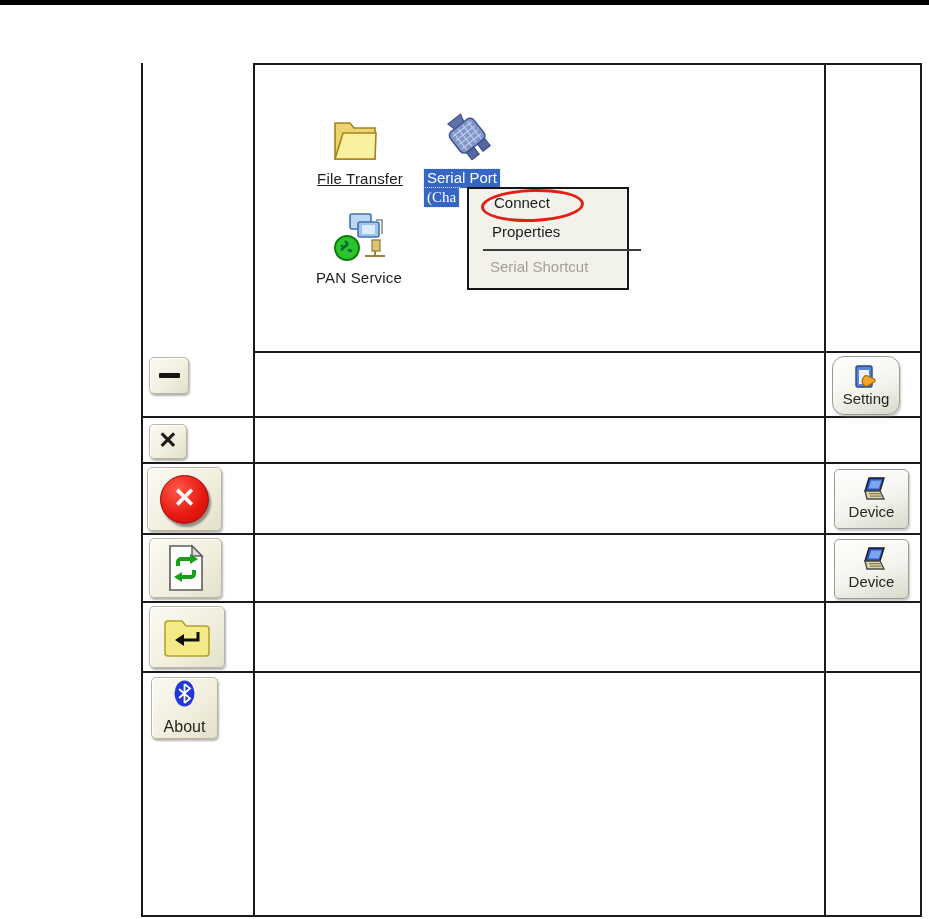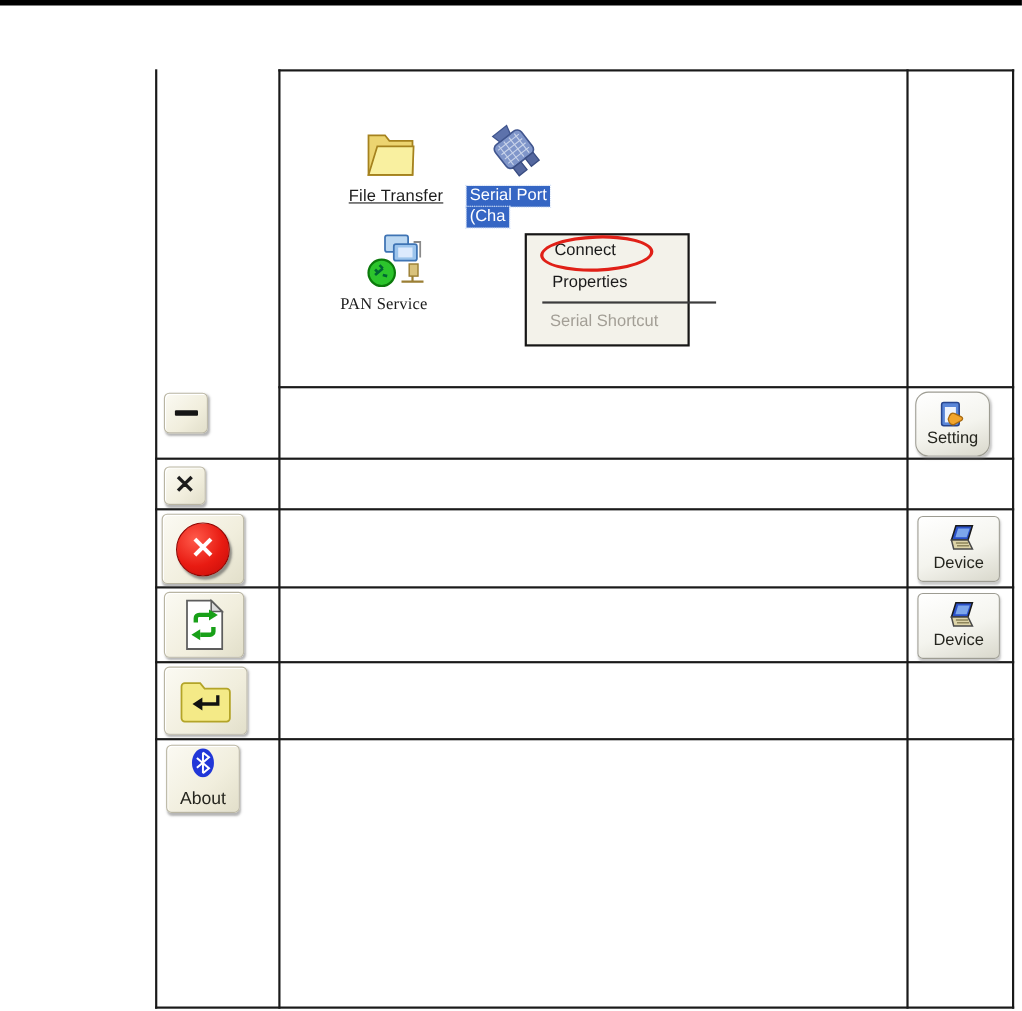--- a/index.html
+++ b/index.html
@@ -42,22 +42,22 @@
   .about-lbl{font-size:16px;color:#26261f;line-height:1.1;}
 
   
   .icon-label{position:absolute;font-size:15px;color:#1c1c1c;text-align:center;letter-spacing:.2px;}
   .sel-label{
     position:absolute;font-size:15px;color:#fff;line-height:1.2;
     background:var(--selection-blue);padding:0 3px 1px 3px;
     outline:1px dotted #d7e4f8;
   }
   .context-menu{
-    position:absolute;left:477px;top:187px;width:150px;height:103px;
-    background:var(--menu-bg);border:2px solid #161616;box-sizing:border-box;z-index:5;margin-top:25px;
+    position:absolute;left:467px;top:187px;width:162px;height:103px;
+    background:var(--menu-bg);border:2px solid #161616;box-sizing:border-box;z-index:5;
   }
   .menu-item{position:absolute;font-size:15px;color:#1a1a1a;white-space:nowrap;}
   .menu-item.disabled{color:#a39f96;}
   .menu-sep{position:absolute;left:14px;top:60px;width:158px;height:2px;background:#3c3c3c;}
   .red-ellipse{
     position:absolute;left:12px;top:0px;width:97px;height:27px;
     border:3px solid var(--annotation-red);border-radius:50%;
     transform:rotate(-2deg);z-index:6;
   }
   svg{display:block;}
@@ -103,35 +103,35 @@
           <line x1="29" y1="14" x2="29" y2="36"></line>
             <line x1="35" y1="14" x2="35" y2="36"></line>
         </g>
         <path d="M18 4 h16 l-2 8 h-12 z" fill="#5d72ab" stroke="#41568f" stroke-width="1.2"></path>
         <rect x="15" y="38" width="9" height="9" fill="#55689f" stroke="#3a4d82" stroke-width="1.2"></rect>
         <rect x="29" y="38" width="9" height="9" fill="#55689f" stroke="#3a4d82" stroke-width="1.2"></rect>
       </g>
     </svg>
   </div>
   <div class="sel-label" style="left:424px;top:169px;">Serial Port</div>
-  <div class="sel-label" style="left:424px;top:188px;">(Cha</div>
+  <div class="sel-label" style="left:424px;top:188px;font-family:Liberation Serif, serif;">(Cha</div>
 
   <div style="position:absolute;left:332px;top:212px;">
     <svg width="54" height="52" viewBox="0 0 54 52">
       <path d="M44 8 h6 v14" fill="none" stroke="#8a8a8a" stroke-width="1.6"></path>
       <rect x="18" y="2" width="21" height="15" rx="2" fill="#bcd8f2" stroke="#3f74b4" stroke-width="1.6"></rect>
       <rect x="26" y="10" width="21" height="15" rx="2" fill="#9cc4ec" stroke="#3f74b4" stroke-width="1.6"></rect>
       <rect x="30" y="13" width="13" height="9" fill="#dceafd"></rect>
       <rect x="40" y="28" width="8" height="11" fill="#d9c27c" stroke="#9b7f34" stroke-width="1.3"></rect>
       <path d="M33 44 h20 M43 39 v5" fill="none" stroke="#9b7f34" stroke-width="2"></path>
       <circle cx="15" cy="36" r="12" fill="#2cc42c" stroke="#0c7a0c" stroke-width="2"></circle>
       <path d="M9 38 l7 -6 M13 29 l3 3 M9 33 l3 3 M16 38 l4 1" stroke="#063" stroke-width="2.4" fill="none"></path>
     </svg>
   </div>
-  <div class="icon-label" style="left:289px;top:269px;width:120px;font-family:Liberation Serif, serif;">PAN Service</div>
+  <div class="icon-label" style="left:299px;top:269px;width:120px;">PAN Service</div>
 
   <div class="context-menu">
     <div class="red-ellipse"></div>
     <div class="menu-item" style="left:25px;top:5px;">Connect</div>
     <div class="menu-item" style="left:23px;top:34px;">Properties</div>
     <div class="menu-sep"></div>
     <div class="menu-item disabled" style="left:21px;top:69px;">Serial Shortcut</div>
   </div>
 
   <div class="tool-btn" style="left:149px;top:357px;width:38px;height:35px;">

